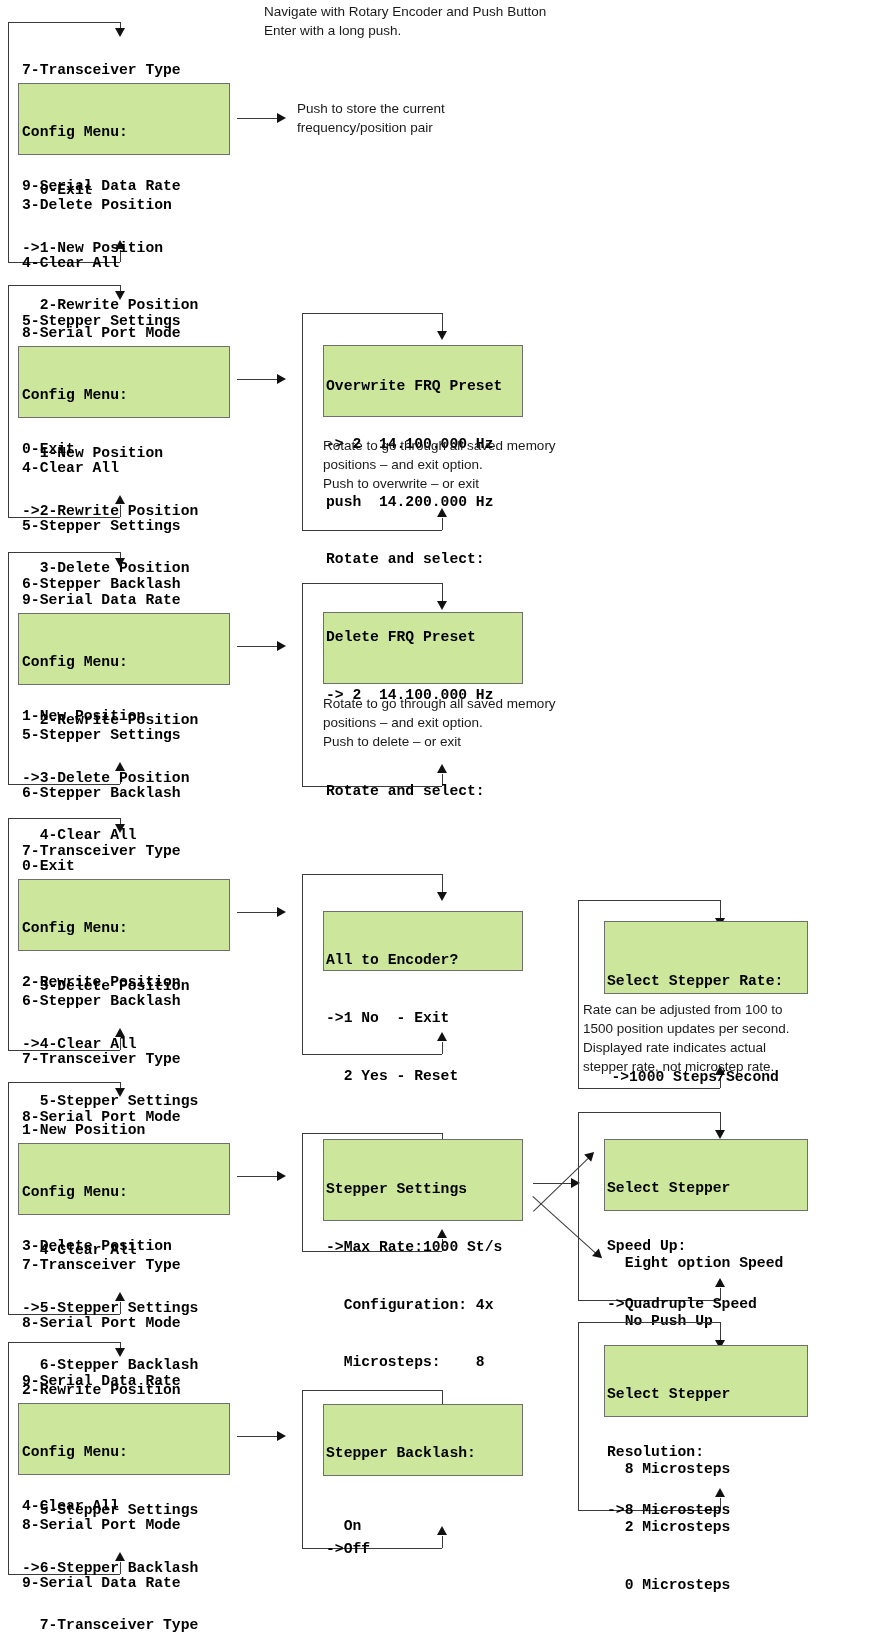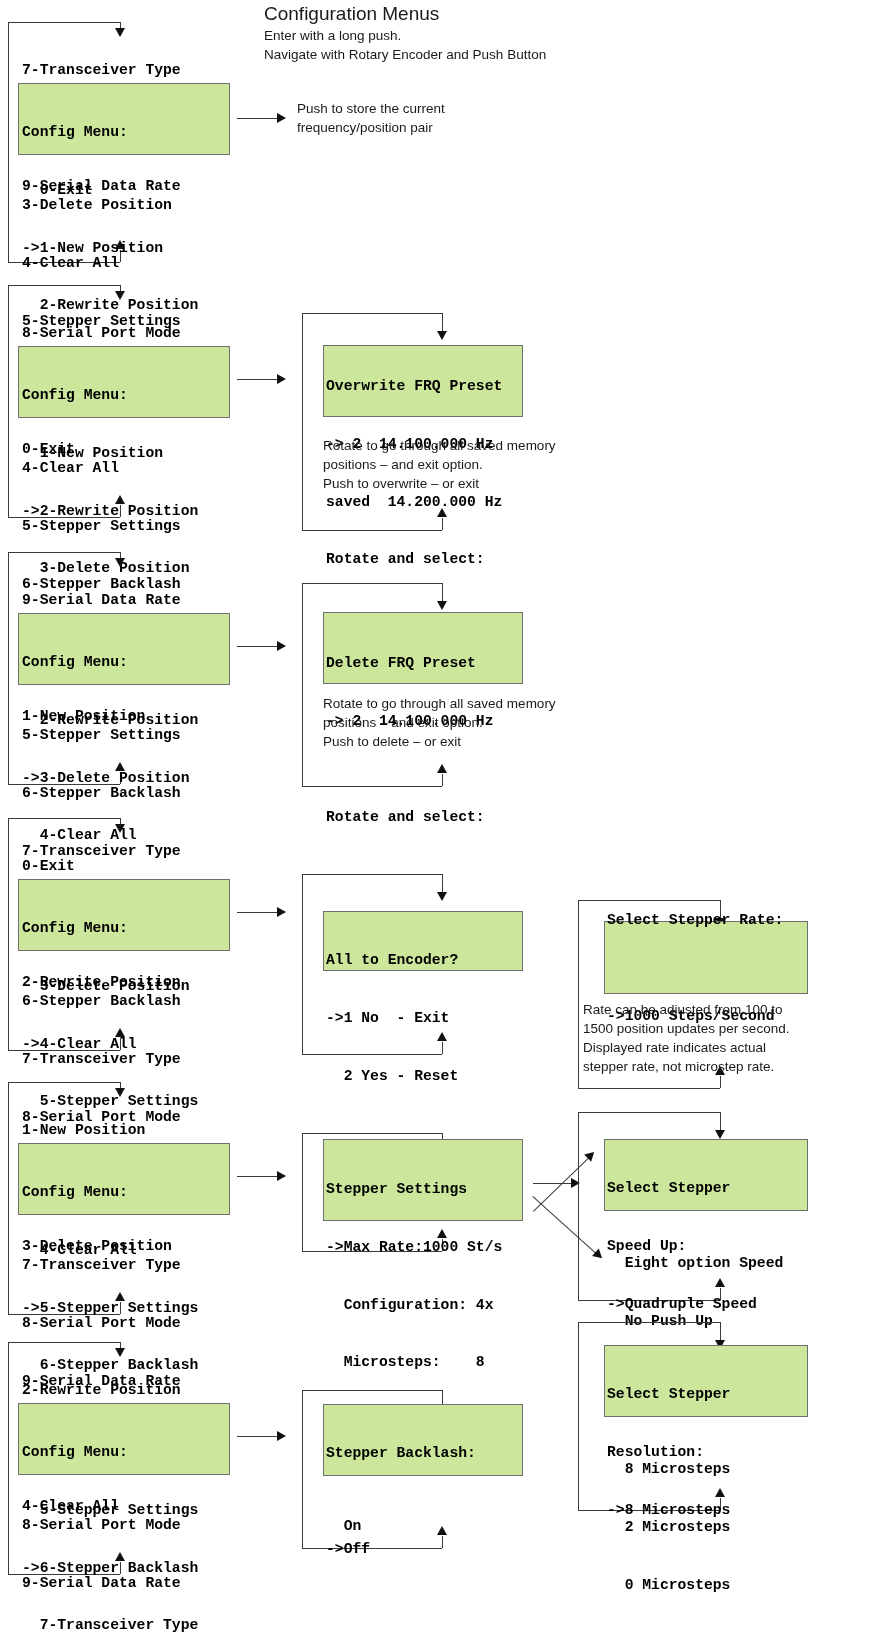--- a/index.html
+++ b/index.html
@@ -63,23 +63,22 @@
   .diag{position:absolute;transform-origin:0 50%;}
   .diag .bar{position:absolute;left:0;top:0;height:0;border-top:1.6px solid #3a3a3a;}
   .diag .tip{position:absolute;top:-5.5px;width:0;height:0;
     border-top:5.5px solid transparent;border-bottom:5.5px solid transparent;
     border-left:9px solid #111;}
 </style>
 </head>
 <body>
 
 <div class="abs" id="header">
-  <div class="title">Configuration Menus</div>
+  <div class="sub">Navigate with Rotary Encoder and Push Button</div>
   <div class="sub">Enter with a long push.</div>
-  <div class="sub">Navigate with Rotary Encoder and Push Button</div>
 </div>
 
 <div class="vline abs" style="left:8px;top:22px;height:240px;"></div>
 <div class="hline abs" style="left:8px;top:22px;width:112px;"></div>
 <div class="hline abs" style="left:8px;top:262px;width:112px;"></div>
 <div class="vline abs" style="left:120px;top:22px;height:10px;"></div>
 <div class="vline abs" style="left:120px;top:250px;height:12px;"></div>
 <div class="arrow-d abs" style="left:114.5px;top:28px;"></div>
 <div class="arrow-u abs" style="left:114.5px;top:240px;"></div>
 
@@ -142,21 +141,21 @@
 <div class="hline abs" style="left:302px;top:530px;width:140px;"></div>
 <div class="vline abs" style="left:442px;top:313px;height:20px;"></div>
 <div class="vline abs" style="left:442px;top:518px;height:12px;"></div>
 <div class="arrow-d abs" style="left:436.5px;top:331px;"></div>
 <div class="arrow-u abs" style="left:436.5px;top:508px;"></div>
 
 <div class="lcd" style="left:323px;top:345px;width:200px;height:72px;"></div>
 <div class="lcdtext" style="left:326px;top:339px;">
   <div class="row">Overwrite FRQ Preset</div>
   <div class="row">-&gt; 2  14.100.000 Hz</div>
-  <div class="row">saved  14.200.000 Hz</div>
+  <div class="row">push  14.200.000 Hz</div>
   <div class="row">Rotate and select:</div>
 </div>
 <div class="abs note" style="left:323px;top:436px;width:290px;">Rotate to go through all saved memory
 positions – and exit option.</div>
 <div class="abs note" style="left:323px;top:474px;width:290px;">Push to overwrite – or exit</div>
 
 <div class="vline abs" style="left:8px;top:552px;height:232px;"></div>
 <div class="hline abs" style="left:8px;top:552px;width:112px;"></div>
 <div class="hline abs" style="left:8px;top:784px;width:112px;"></div>
 <div class="vline abs" style="left:120px;top:552px;height:10px;"></div>
@@ -188,21 +187,21 @@
 
 <div class="vline abs" style="left:302px;top:583px;height:203px;"></div>
 <div class="hline abs" style="left:302px;top:583px;width:140px;"></div>
 <div class="hline abs" style="left:302px;top:786px;width:140px;"></div>
 <div class="vline abs" style="left:442px;top:583px;height:20px;"></div>
 <div class="vline abs" style="left:442px;top:774px;height:12px;"></div>
 <div class="arrow-d abs" style="left:436.5px;top:601px;"></div>
 <div class="arrow-u abs" style="left:436.5px;top:764px;"></div>
 
 <div class="lcd" style="left:323px;top:612px;width:200px;height:72px;"></div>
-<div class="lcdtext" style="left:326px;top:616px;">
+<div class="lcdtext" style="left:326px;top:590px;">
   <div class="row">Delete FRQ Preset</div>
   <div class="row">-&gt; 2  14.100.000 Hz</div>
   <div class="row"></div>
   <div class="row">Rotate and select:</div>
 </div>
 <div class="abs note" style="left:323px;top:694px;width:290px;">Rotate to go through all saved memory
 positions – and exit option.</div>
 <div class="abs note" style="left:323px;top:732px;width:290px;">Push to delete – or exit</div>
 
 <div class="vline abs" style="left:8px;top:818px;height:232px;"></div>
@@ -252,21 +251,21 @@
 
 <div class="vline abs" style="left:578px;top:900px;height:188px;"></div>
 <div class="hline abs" style="left:578px;top:900px;width:142px;"></div>
 <div class="hline abs" style="left:578px;top:1088px;width:142px;"></div>
 <div class="vline abs" style="left:720px;top:900px;height:20px;"></div>
 <div class="vline abs" style="left:720px;top:1076px;height:12px;"></div>
 <div class="arrow-d abs" style="left:714.5px;top:918px;"></div>
 <div class="arrow-u abs" style="left:714.5px;top:1066px;"></div>
 
 <div class="lcd" style="left:604px;top:921px;width:204px;height:73px;"></div>
-<div class="lcdtext" style="left:607px;top:873px;">
+<div class="lcdtext" style="left:607px;top:934px;text-align:center;">
   <div class="row">Select Stepper Rate:</div>
   <div class="row"></div>
   <div class="row">-&gt;1000 Steps/Second</div>
 </div>
 <div class="abs note" style="left:583px;top:1000px;width:300px;">Rate can be adjusted from 100 to
 1500 position updates per second.
 Displayed rate indicates actual
 stepper rate, not microstep rate.</div>
 
 <div class="vline abs" style="left:8px;top:1082px;height:232px;"></div>

